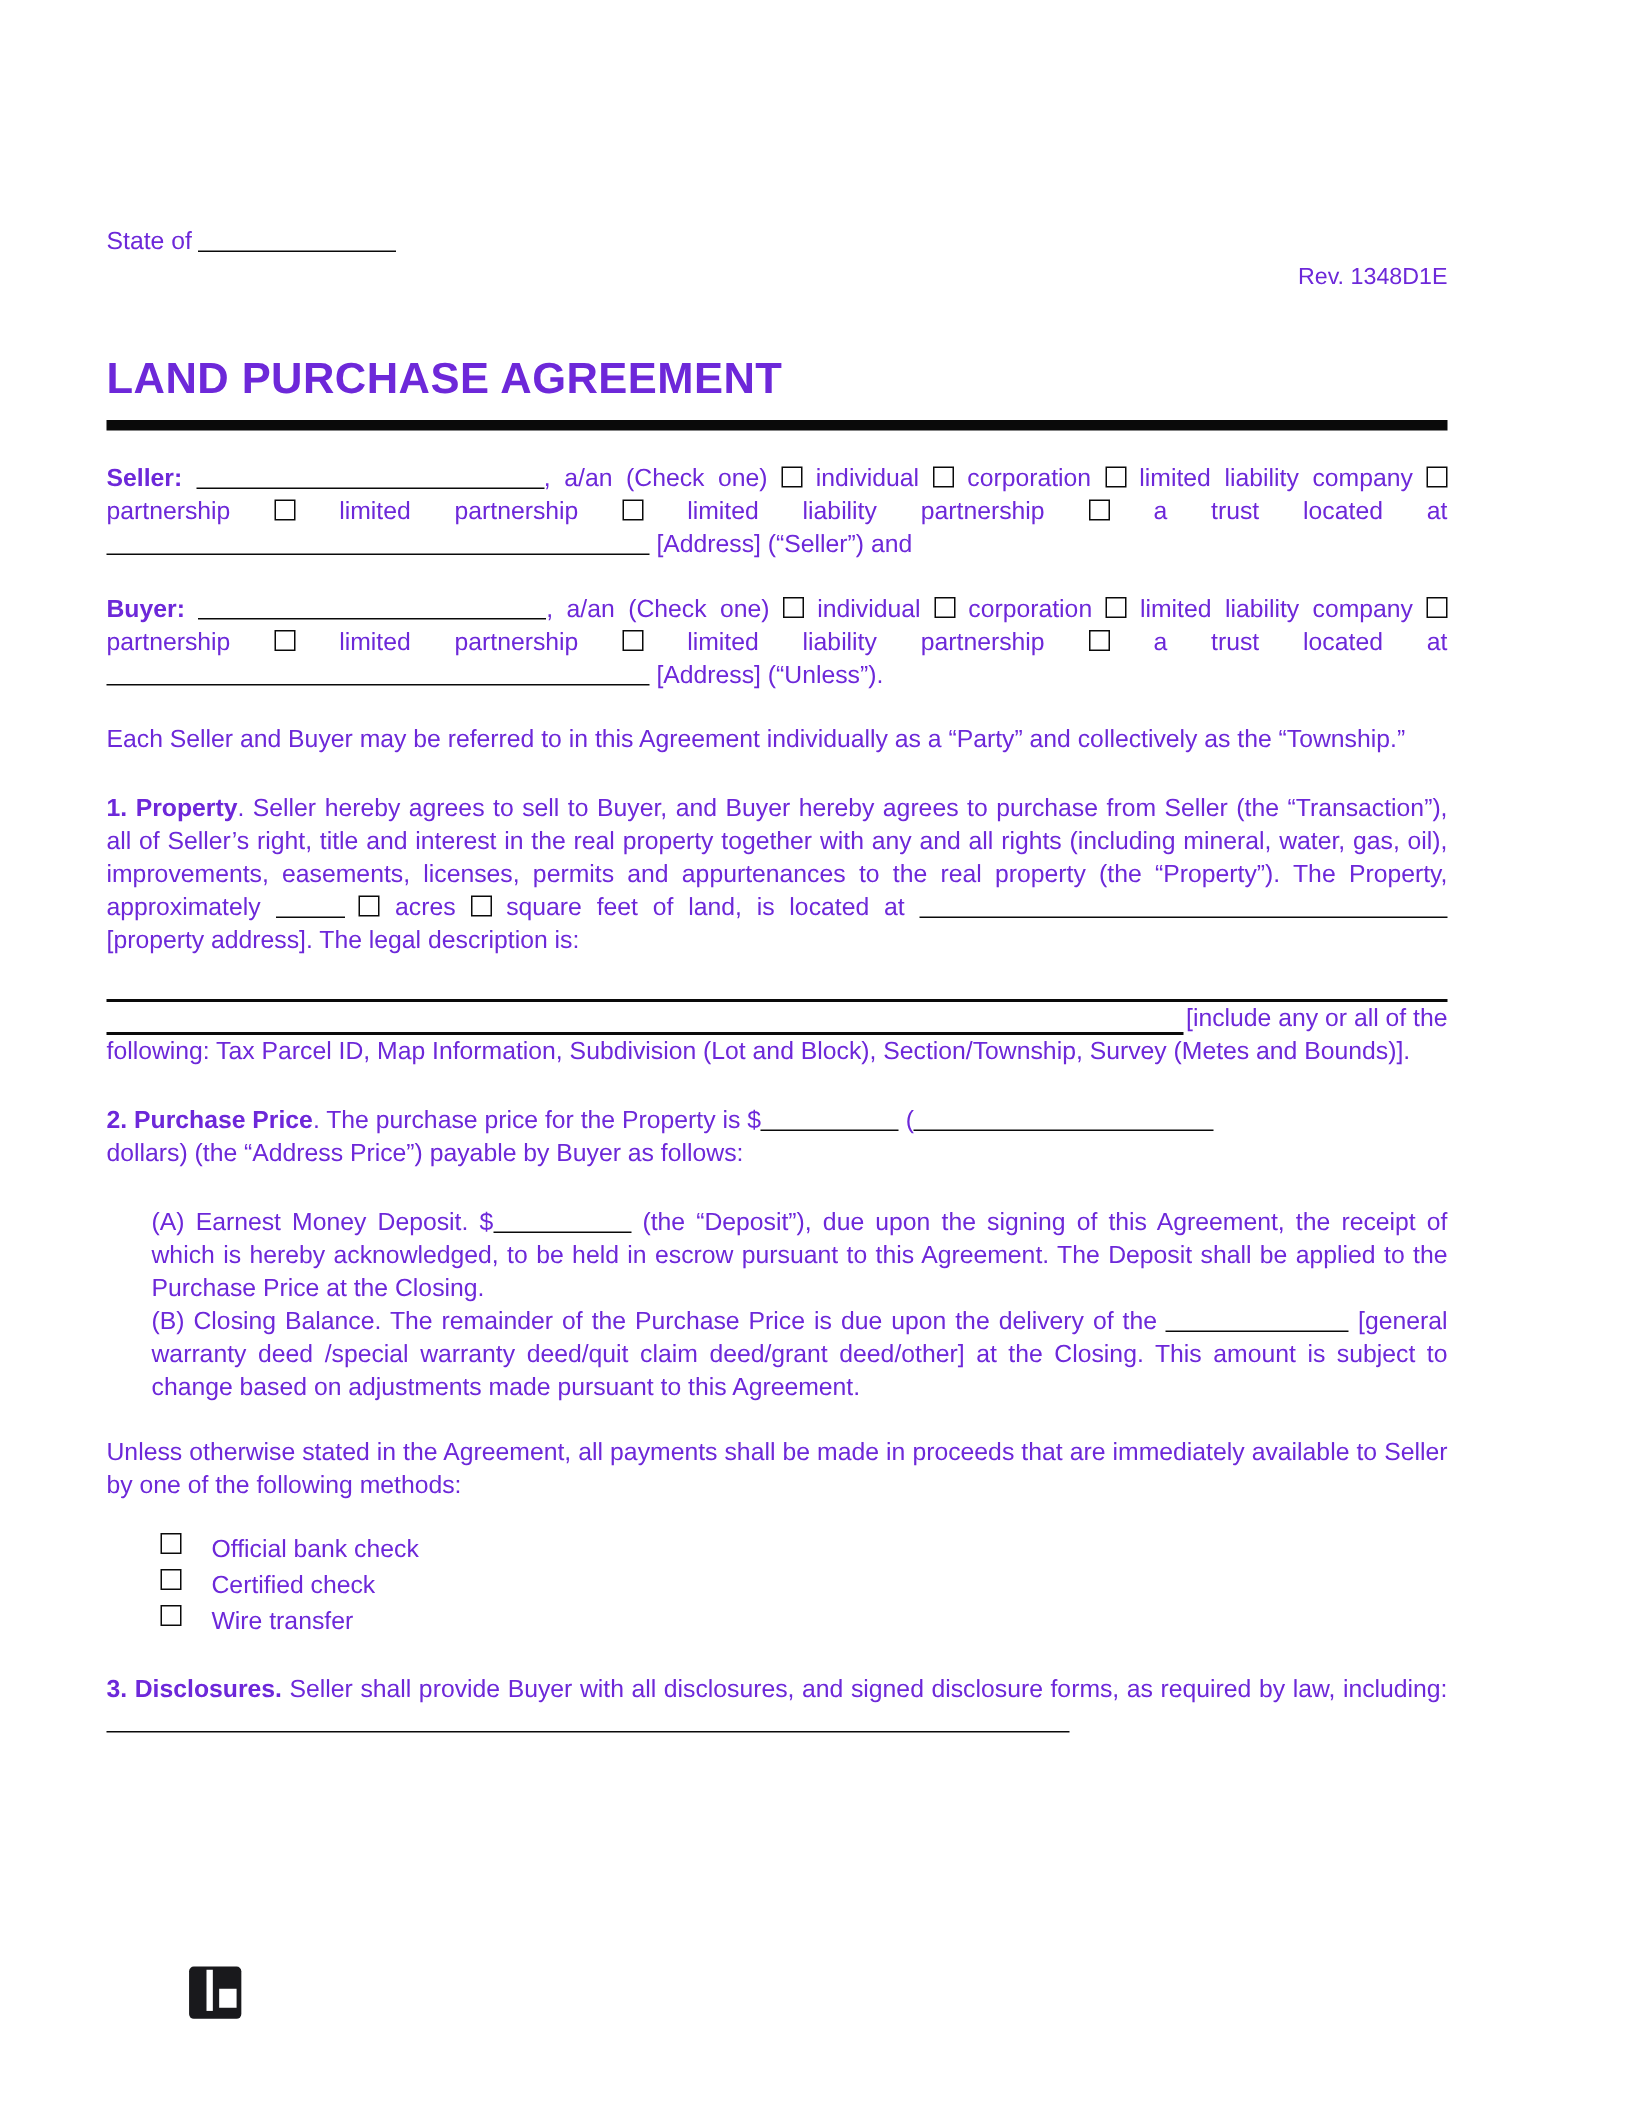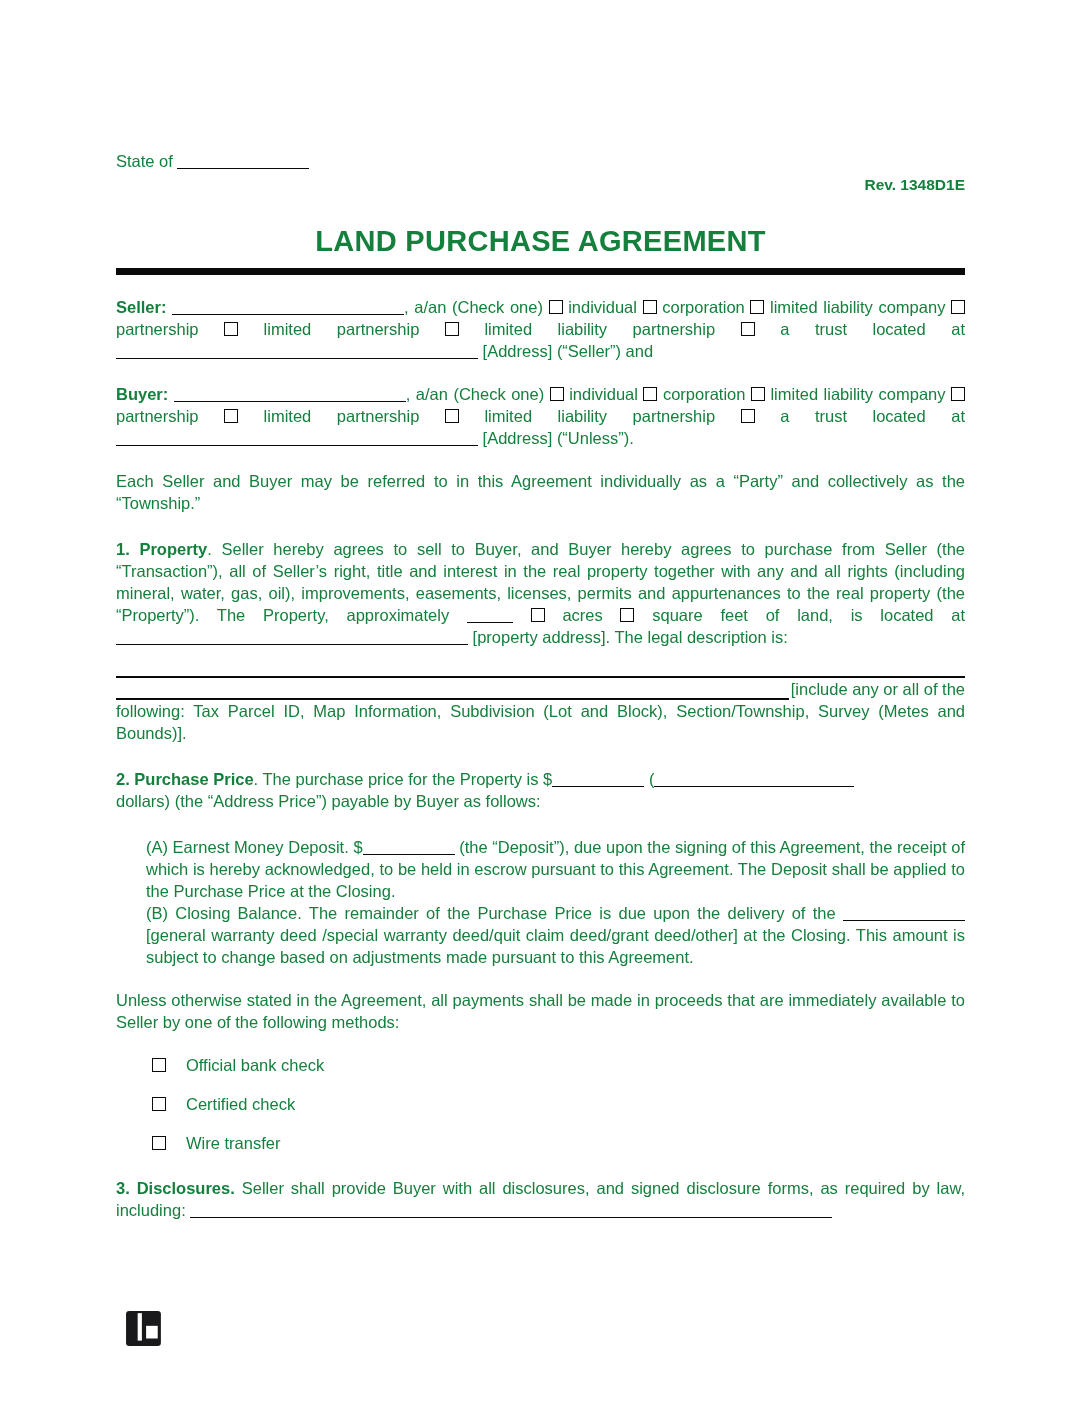--- a/index.html
+++ b/index.html
@@ -1,45 +1,45 @@
 <!DOCTYPE html>
 <html><head>
 <meta charset="utf-8">
 <style>
   html,body { margin:0; padding:0; background:#ffffff; }
   .page {
     width:1088px; height:1408px; background:#ffffff; overflow:hidden;
-    box-sizing:border-box; padding:150px 123px 0 116px;
+    box-sizing:border-box; padding:150px 123px 0 71px;
     font-family:"Liberation Sans", sans-serif;
-    font-size:16.5px; line-height:22px; color:#15803d;
+    font-size:16.5px; line-height:22px; color:#6d28d9;
     position:relative;
   }
   .state-row { margin:0; }
-  .rev-row { text-align:right; font-size:15.5px; margin-top:2px;font-weight:bold; }
-  .title { text-align:center; font-weight:bold; font-size:29px; line-height:34px;
-           letter-spacing:0.3px; margin:28px 0 0 0; }
+  .rev-row { text-align:right; font-size:15.5px; margin-top:2px; }
+  .title { text-align:left; font-weight:bold; font-size:29px; line-height:34px;
+           letter-spacing:0.3px; margin:40px 0 0 0; }
   .rule { height:7px; background:#0a0a0a; margin-top:10px; }
   p { margin:0; }
   .mt { margin-top:21px; }
   .mt-lg { margin-top:24px; }
   .just { text-align:justify; }
   b { font-weight:bold; }
   .blank { display:inline-block; height:15px; vertical-align:-2px;
            border-bottom:1.7px solid #0a0a0a; }
   .w46{width:46px} .w90{width:92px} .w115{width:115px} .w120{width:122px}
   .w130{width:132px} .w200{width:200px} .w230{width:232px} .w350{width:352px}
   .w360{width:362px} .w640{width:642px}
   .cb { display:inline-block; width:12px; height:12px; background:#fff;
         border:1.7px solid #0a0a0a; vertical-align:-1px; }
   .legal-line { border-bottom:2px solid #0a0a0a; height:24px; margin-top:4px; }
   .legal-row { display:flex; align-items:center; }
   .legal-row .fill { flex:1; border-bottom:2px solid #0a0a0a; height:20px; margin-right:2px; }
   .indent { margin-left:30px; }
   .methods { margin-left:36px; }
-  .method-row { display:flex; align-items:center; margin-top:18px; height:21px; }
+  .method-row { display:flex; margin-top:3px; height:21px; }
   .method-row .cb { margin-right:20px; flex:0 0 auto; }
   .footer-logo { position:absolute; left:125px; top:1310px; }
 </style>
 </head>
 <body>
 
 <div class="page">
 
   <p class="state-row"><span>State of</span>
     <span class="blank w130"></span></p>

